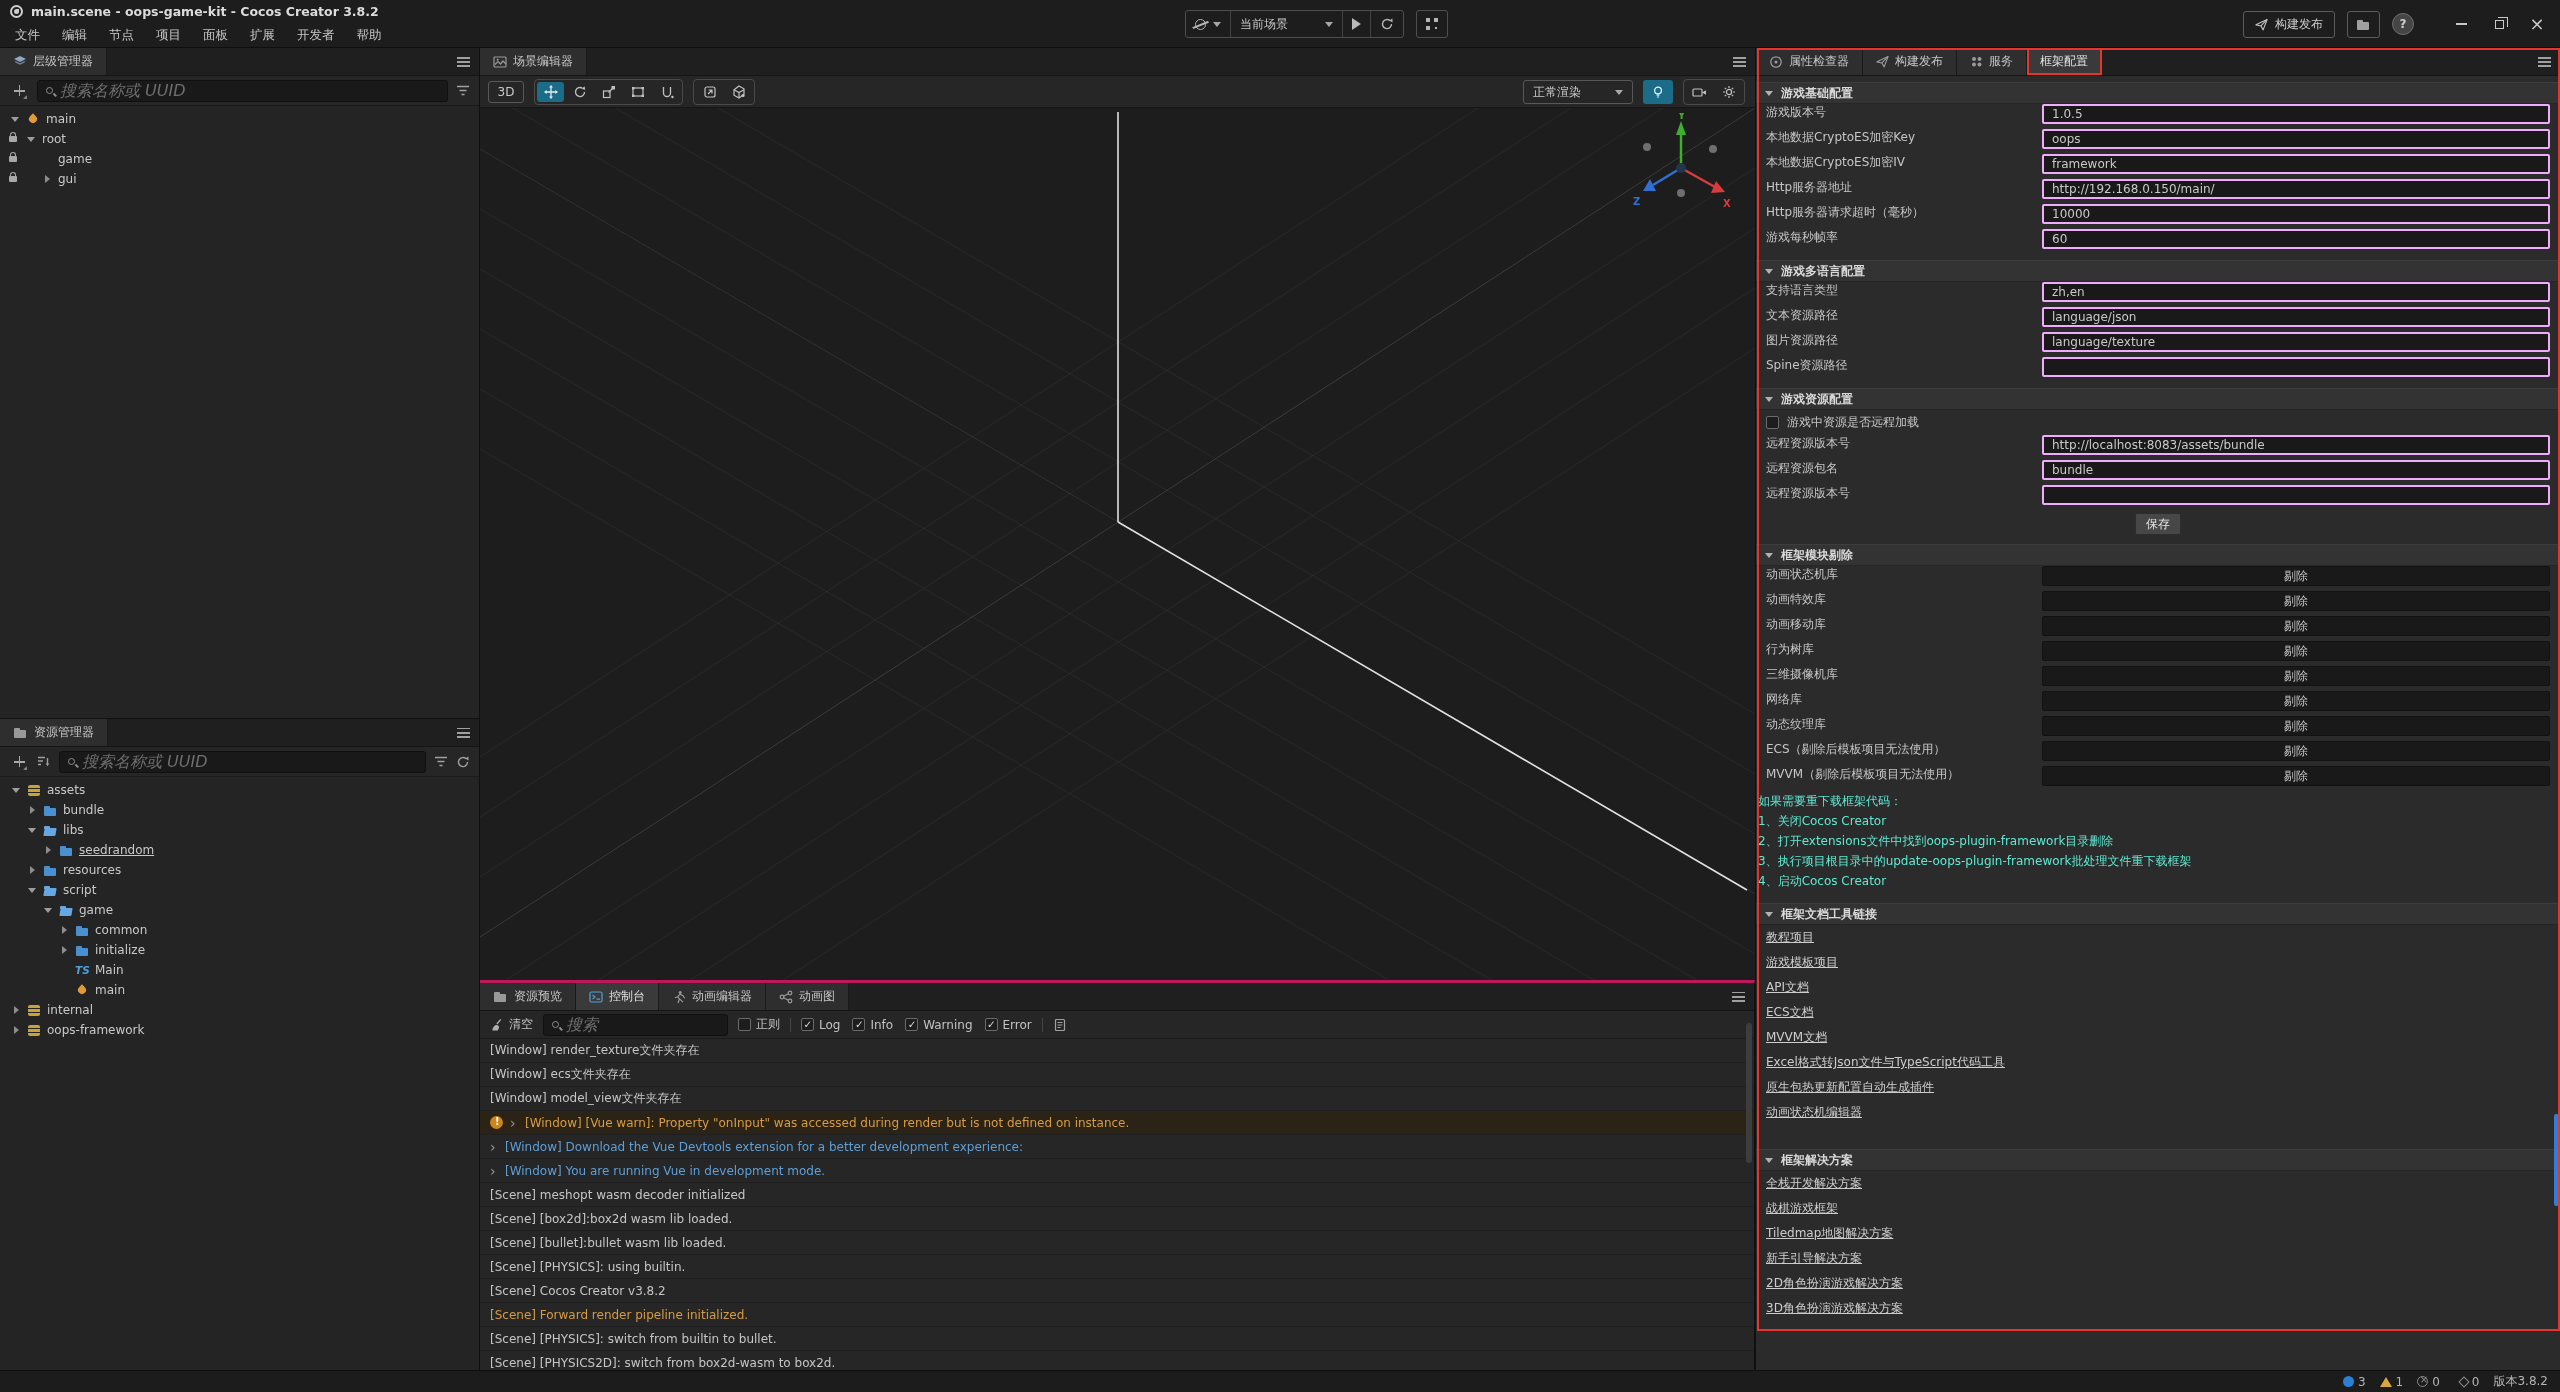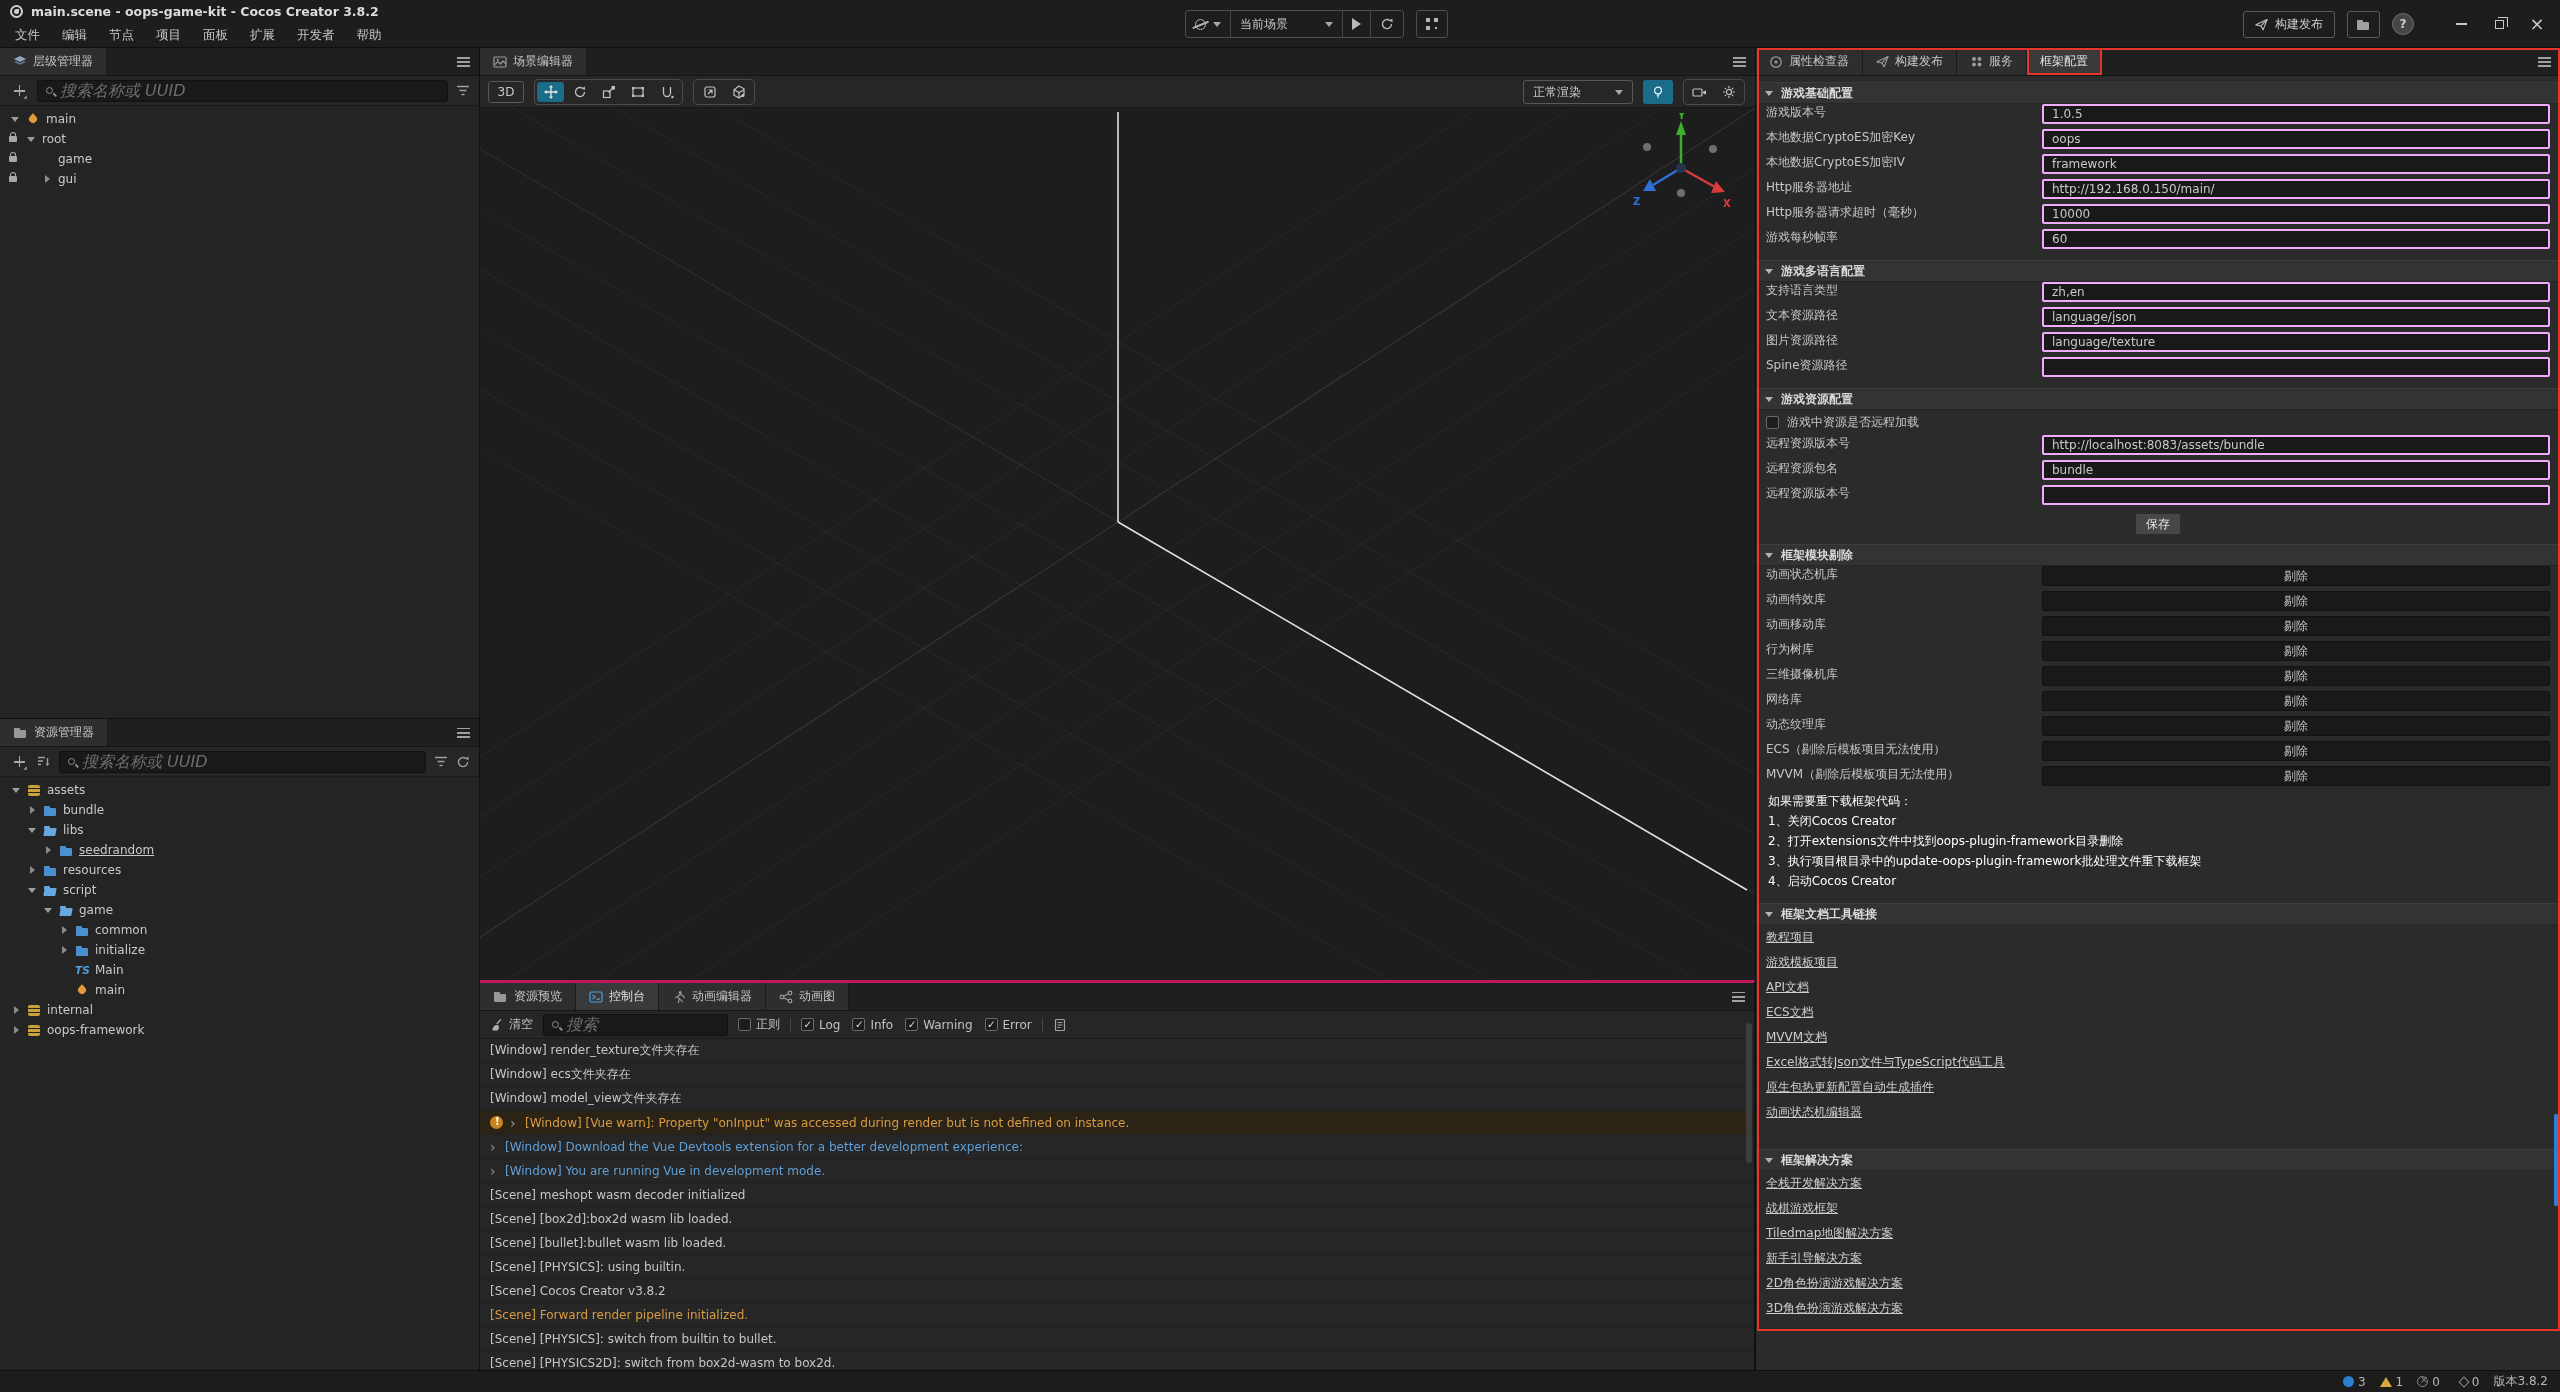--- a/index.html
+++ b/index.html
@@ -111,21 +111,21 @@
 .redbox{position:absolute;left:1px;top:0;width:803px;height:1283px;border:2px solid #e8352b;pointer-events:none;z-index:9}
 .bluescroll{position:absolute;right:1px;top:1066px;width:5px;height:92px;background:#2f7fd6;border-radius:2px;z-index:8}
 .sech{height:22px;background:#333;display:flex;align-items:center;gap:8px;padding:0 9px;font-weight:700;color:#dadada;border-top:1px solid #3d3d3d;border-bottom:1px solid #262626;margin-top:6px}
 .sech .tri{width:0;height:0;border-left:4px solid transparent;border-right:4px solid transparent;border-top:5px solid #b2b2b2}
 .frow{height:25px;display:flex;align-items:flex-start;padding:0 10px}
 .flbl{width:276px;flex:none;color:#c6c6c6;white-space:nowrap;overflow:hidden}
 .fval{flex:1;height:20px;background:#191919;border:2px solid #f0abfc;border-radius:2px;display:flex;align-items:center;padding:0 8px;color:#c9c9c9;white-space:nowrap;overflow:hidden}
 .fbtnbar{flex:1;height:20px;background:#191919;border:1px solid #121212;border-radius:2px;display:flex;align-items:center;justify-content:center;color:#c6c6c6}
 .saverow{height:28px;display:flex;align-items:center;justify-content:center}
 .savebtn{min-width:40px;height:22px;background:#474747;border:1px solid #2d2d2d;border-radius:2px;display:flex;align-items:center;justify-content:center;color:#e3e3e3;padding:0 10px}
-.note{line-height:20px;padding:0 12px;color:#ffffff;white-space:nowrap}
+.note{line-height:20px;padding:0 2px;color:#5eead4;white-space:nowrap}
 .lrow{height:25px;display:flex;align-items:center;padding:0 10px}
 .lrow a{color:#cdcdcd;text-decoration:underline}
 .cbrow{height:25px;display:flex;align-items:center;gap:8px;padding:0 10px;color:#c6c6c6}
 
 #statusbar{left:0;top:1370px;width:2560px;height:22px;background:#1c1c1c;border-top:1px solid #0e0e0e;display:flex;align-items:center;justify-content:flex-end;gap:14px;padding:0 12px;color:#b5b5b5}
 .stitem{display:flex;align-items:center;gap:4px}
 .dot-info{width:11px;height:11px;border-radius:50%;background:#2d7fd3}
 .tri-warn{width:0;height:0;border-left:6px solid transparent;border-right:6px solid transparent;border-bottom:10px solid #d7a83c}
 .x-err{width:11px;height:11px;border:1px solid #8a8a8a;border-radius:50%;position:relative}
 .x-err::after{content:"×";position:absolute;left:1.5px;top:-3px;font-size:10px;color:#8a8a8a}

